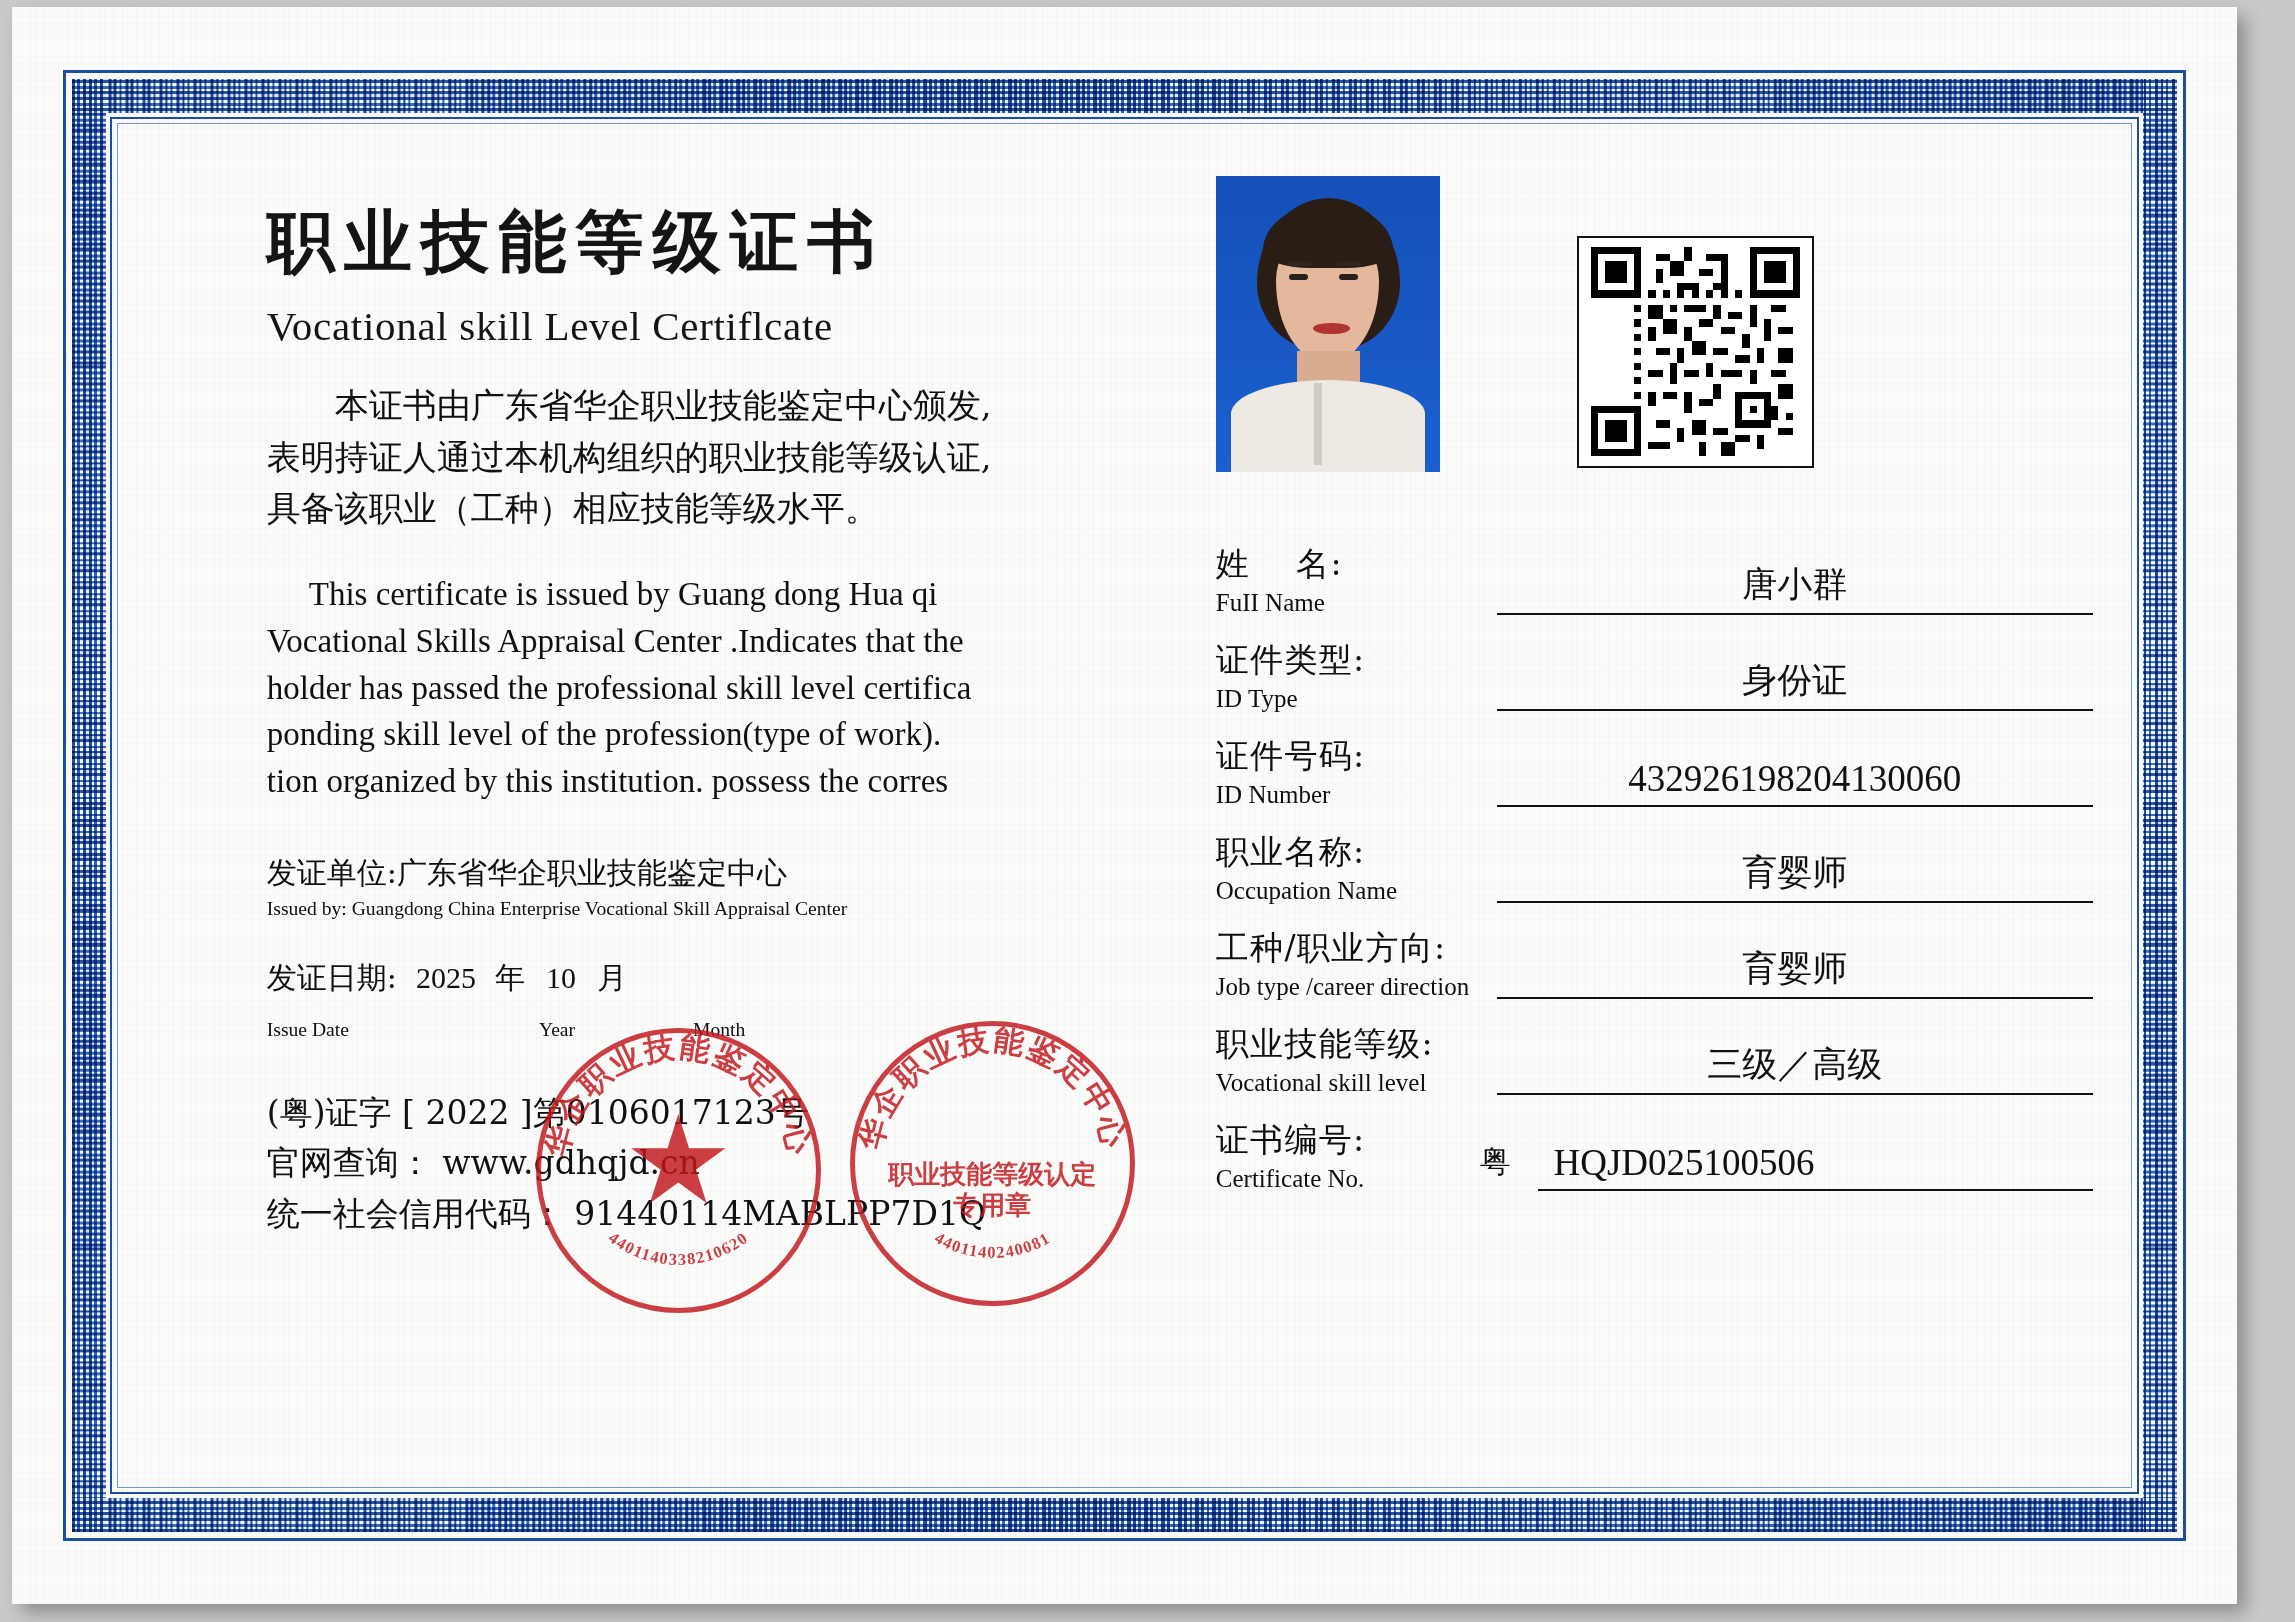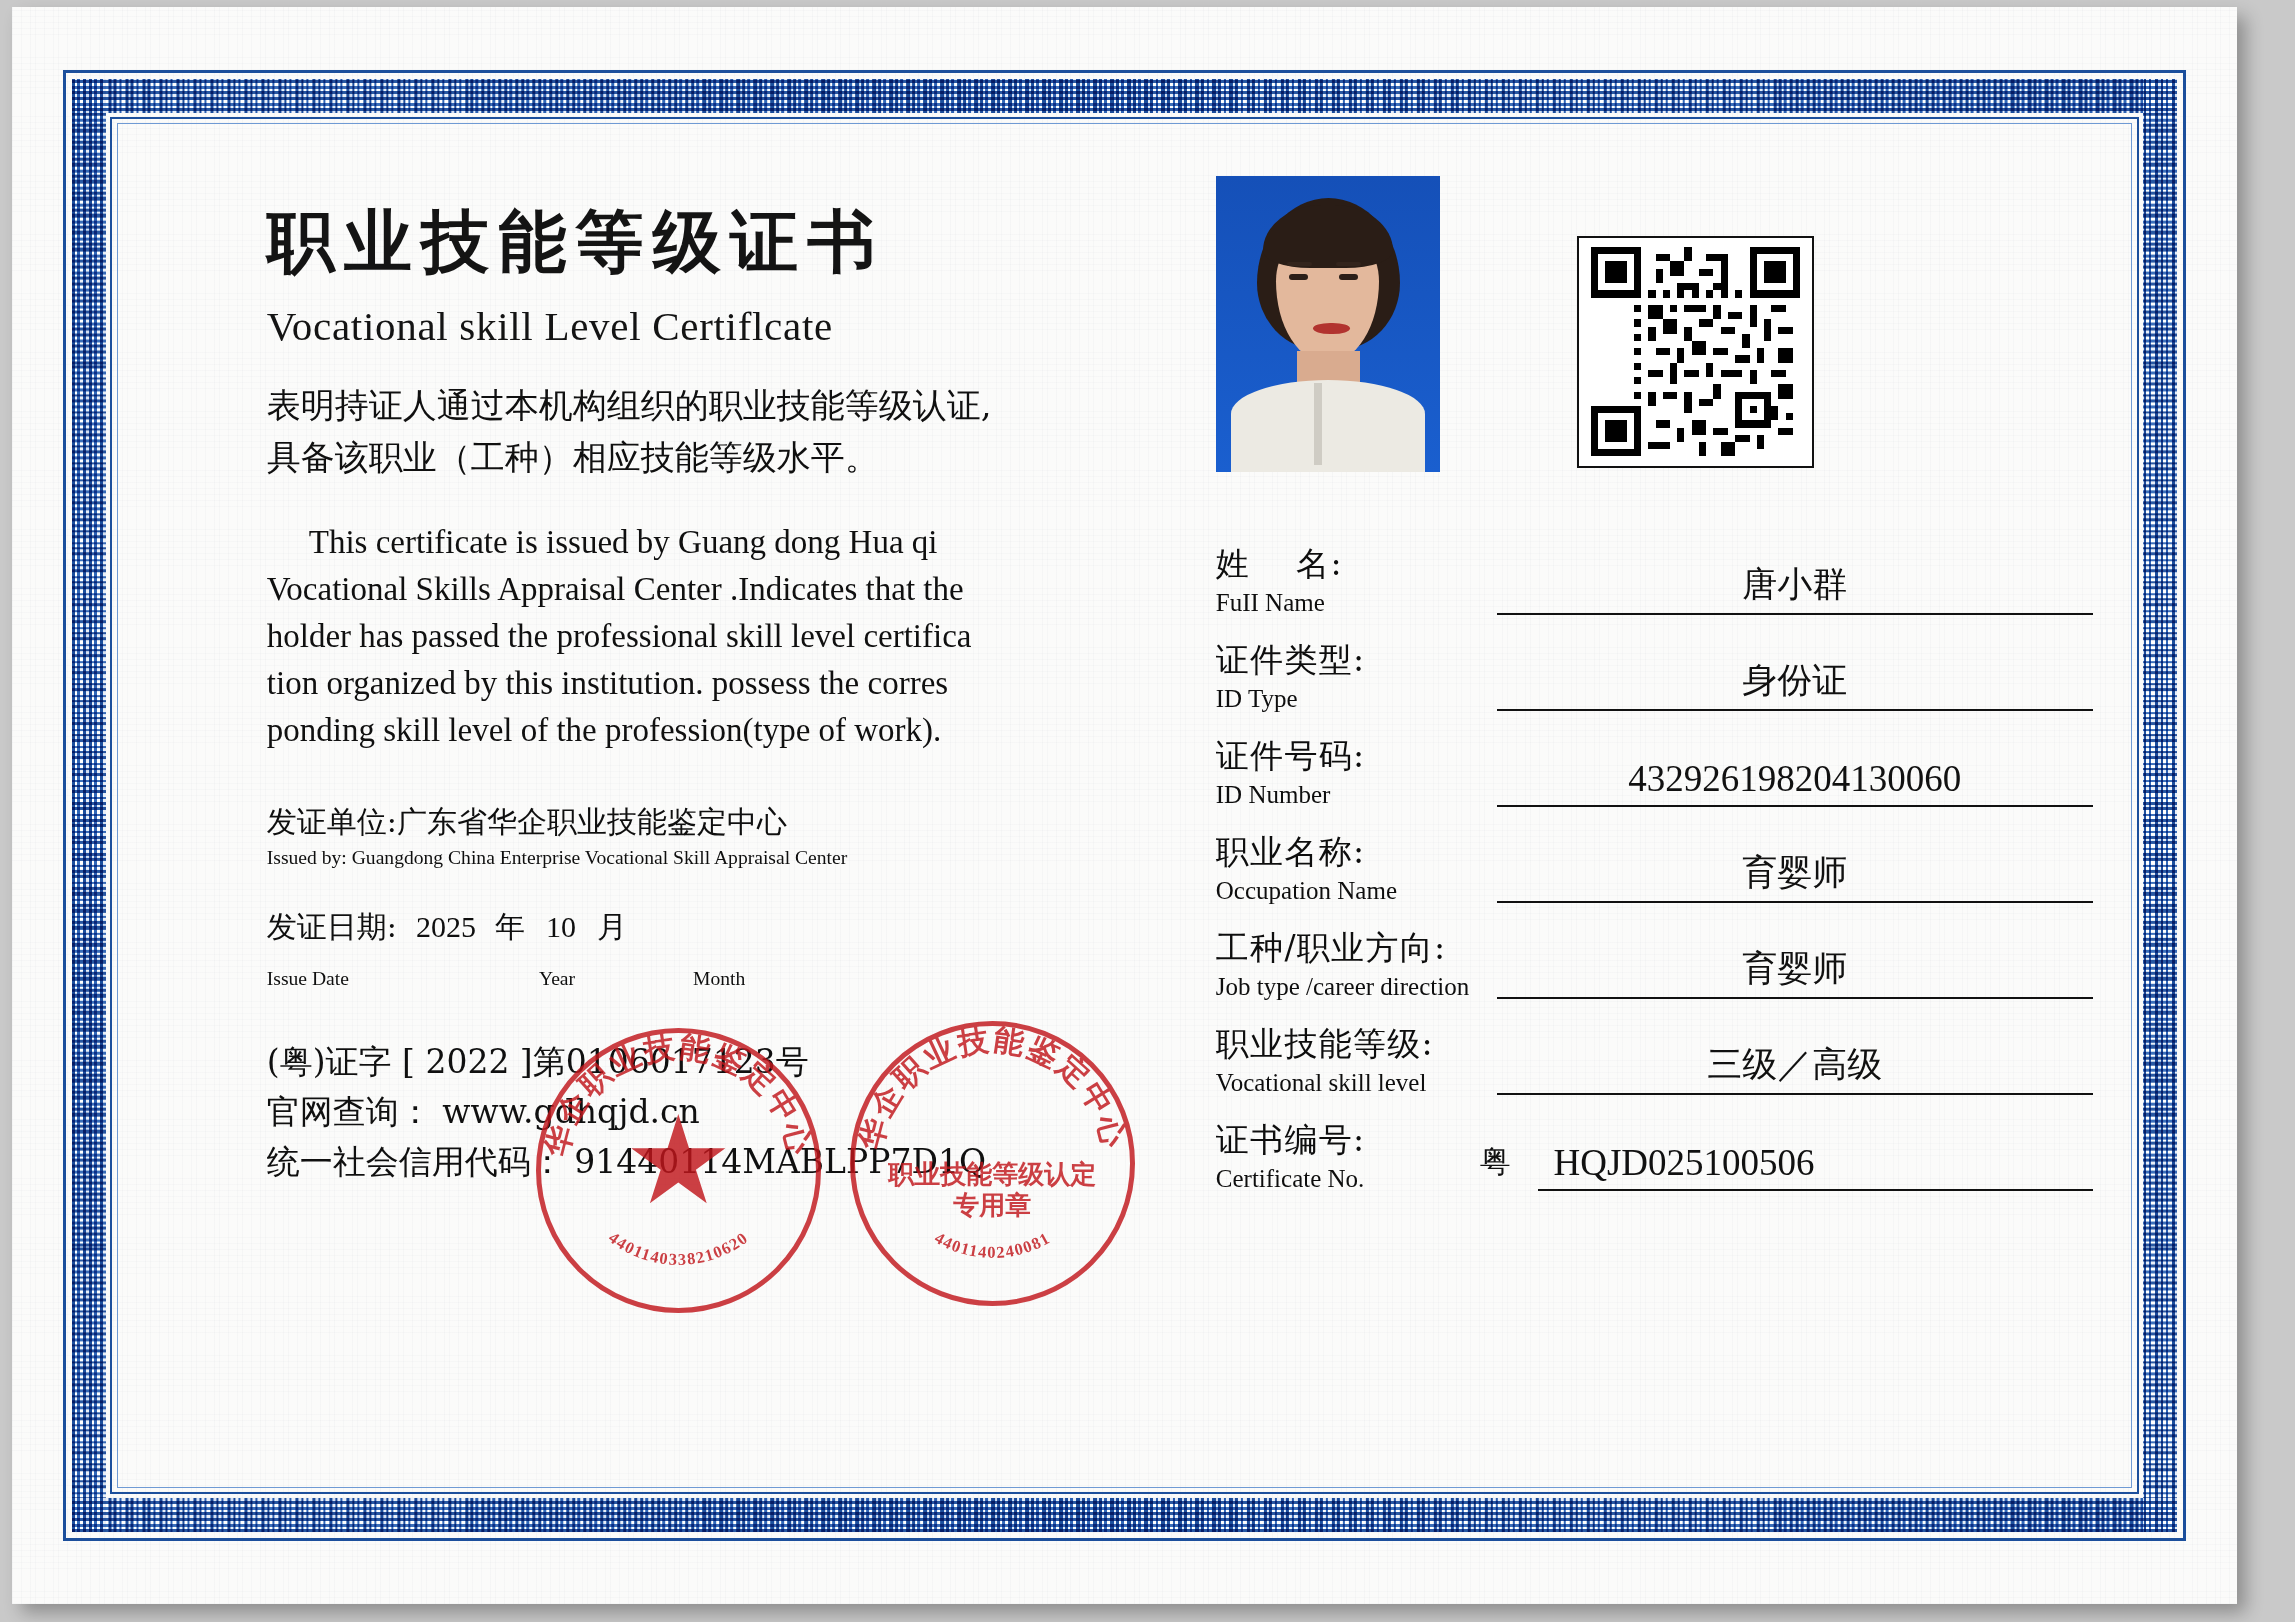--- a/index.html
+++ b/index.html
@@ -432,30 +432,31 @@
     <div class="frame-inner2"></div>
 
     <div class="content">
 
       <div class="left-col">
 
         <div class="title-cn">职业技能等级证书</div>
         <div class="title-en">Vocational skill Level  Certiflcate</div>
 
         <div class="para-cn">
+          <div><span class="indent"></span><span>本证书由广东省华企职业技能鉴定中心颁发,</span></div>
           <div>表明持证人通过本机构组织的职业技能等级认证,</div>
           <div>具备该职业（工种）相应技能等级水平。</div>
         </div>
 
         <div class="para-en">
           <div><span class="indent"></span><span>This certificate is issued by Guang dong Hua qi</span></div>
           <div>Vocational Skills Appraisal Center .Indicates that the</div>
           <div>holder has passed the professional skill level certifica</div>
+          <div>ponding  skill level of the profession(type of  work).</div>
           <div>tion organized by this institution. possess the corres</div>
-          <div>ponding  skill level of the profession(type of  work).</div>
         </div>
 
         <div class="issuer-row">
           <div class="issuer-cn">发证单位:广东省华企职业技能鉴定中心</div>
           <div class="issuer-en">Issued by: Guangdong China Enterprise Vocational Skill Appraisal Center</div>
         </div>
 
         <div class="date-row">
           <div class="date-cn">
             <span>发证日期:</span><span class="val">2025</span><span>年</span><span class="val small">10</span><span>月</span>

